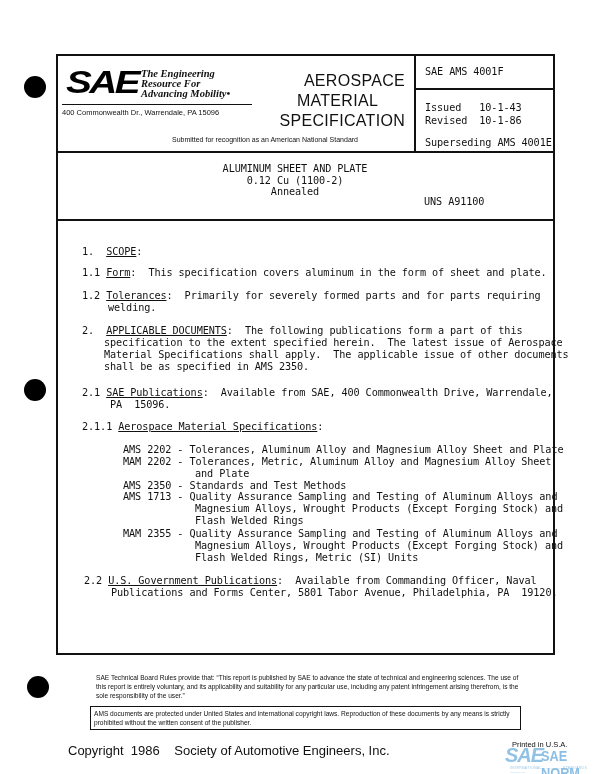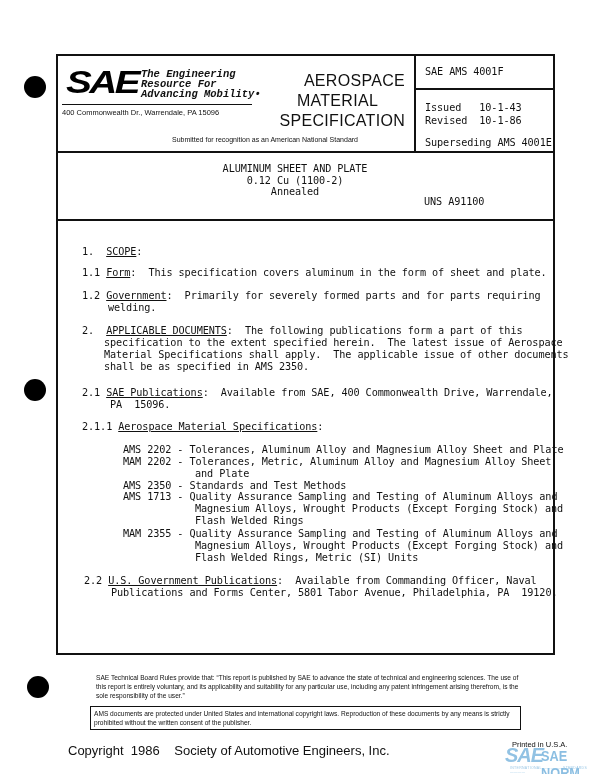--- a/index.html
+++ b/index.html
@@ -6,21 +6,21 @@
   body { width:600px; height:774px; background:#ffffff; position:relative; overflow:hidden; color:#111; }
   .punch { position:absolute; width:22px; height:22px; border-radius:50%; background:#000; }
   .frame { position:absolute; left:56px; top:54px; width:499px; height:601px; border:2px solid #111; box-sizing:border-box; }
   .hdr-bottom { position:absolute; left:56px; top:151px; width:499px; height:2px; background:#111; }
   .vdiv { position:absolute; left:414px; top:54px; width:2px; height:99px; background:#111; }
   .rdiv { position:absolute; left:414px; top:88px; width:141px; height:2px; background:#111; }
   .title-bottom { position:absolute; left:56px; top:219px; width:499px; height:2px; background:#111; }
   .sans { font-family:"Liberation Sans", sans-serif; }
   .mono { font-family:"DejaVu Sans Mono", monospace; font-size:10.2px; letter-spacing:-0.1px; }
   .logo { position:absolute; left:66px; top:68px; font-family:"Liberation Sans", sans-serif; font-weight:bold; font-style:italic; font-size:31px; letter-spacing:-2px; transform:scaleX(1.25); transform-origin:left; color:#000; line-height:30px; }
-  .tagline { position:absolute; left:141px; top:69px; font-family:Liberation Mono, monospace; font-style:italic; font-weight:bold; font-size:10.5px; line-height:10px; color:#111; }
+  .tagline { position:absolute; left:141px; top:69px; font-family:Liberation Serif, serif; font-style:italic; font-weight:bold; font-size:10.5px; line-height:10px; color:#111; }
   .addr-line { position:absolute; left:62px; top:104px; width:190px; height:1px; background:#111; }
   .addr { position:absolute; left:62px; top:108px; font-size:7.5px; }
   .ams-title { position:absolute; left:270px; top:71px; width:135px; text-align:right; font-size:16px; line-height:20px; letter-spacing:0.3px; }
   .submitted { position:absolute; left:172px; top:136px; font-size:7px; }
   .doc-no { position:absolute; left:425px; top:66px; }
   .issued { position:absolute; left:425px; top:101px; line-height:13px; }
   .supers { position:absolute; left:425px; top:137px; }
   .title-block { position:absolute; left:200px; top:163px; width:190px; text-align:center; line-height:11.5px; }
   .uns { position:absolute; left:424px; top:196px; }
   .u { text-decoration:underline; }
@@ -73,21 +73,21 @@
   <div>ALUMINUM SHEET AND PLATE</div>
   <div>0.12 Cu (1100-2)</div>
   <div>Annealed</div>
 </div>
 <div class="uns mono">UNS A91100</div>
 
 <div class="body-line mono" style="left:82px;top:246px;"><span>1.</span>  <span class="u">SCOPE</span><span>:</span></div>
 
 <div class="body-line mono" style="left:82px;top:267px;"><span>1.1</span> <span class="u">Form</span><span>:  This specification covers aluminum in the form of sheet and plate.</span></div>
 
-<div class="body-line mono" style="left:82px;top:290px;"><span>1.2</span> <span class="u">Government</span><span>:  Primarily for severely formed parts and for parts requiring</span></div>
+<div class="body-line mono" style="left:82px;top:290px;"><span>1.2</span> <span class="u">Tolerances</span><span>:  Primarily for severely formed parts and for parts requiring</span></div>
 <div class="body-line mono" style="left:108px;top:302px;">welding.</div>
 
 <div class="body-line mono" style="left:82px;top:325px;"><span>2.</span>  <span class="u">APPLICABLE DOCUMENTS</span><span>:  The following publications form a part of this</span></div>
 <div class="body-line mono" style="left:104px;top:337px;">specification to the extent specified herein.  The latest issue of Aerospace</div>
 <div class="body-line mono" style="left:104px;top:349px;">Material Specifications shall apply.  The applicable issue of other documents</div>
 <div class="body-line mono" style="left:104px;top:361px;">shall be as specified in AMS 2350.</div>
 
 <div class="body-line mono" style="left:82px;top:387px;"><span>2.1</span> <span class="u">SAE Publications</span><span>:  Available from SAE, 400 Commonwealth Drive, Warrendale,</span></div>
 <div class="body-line mono" style="left:110px;top:399px;">PA  15096.</div>
 

